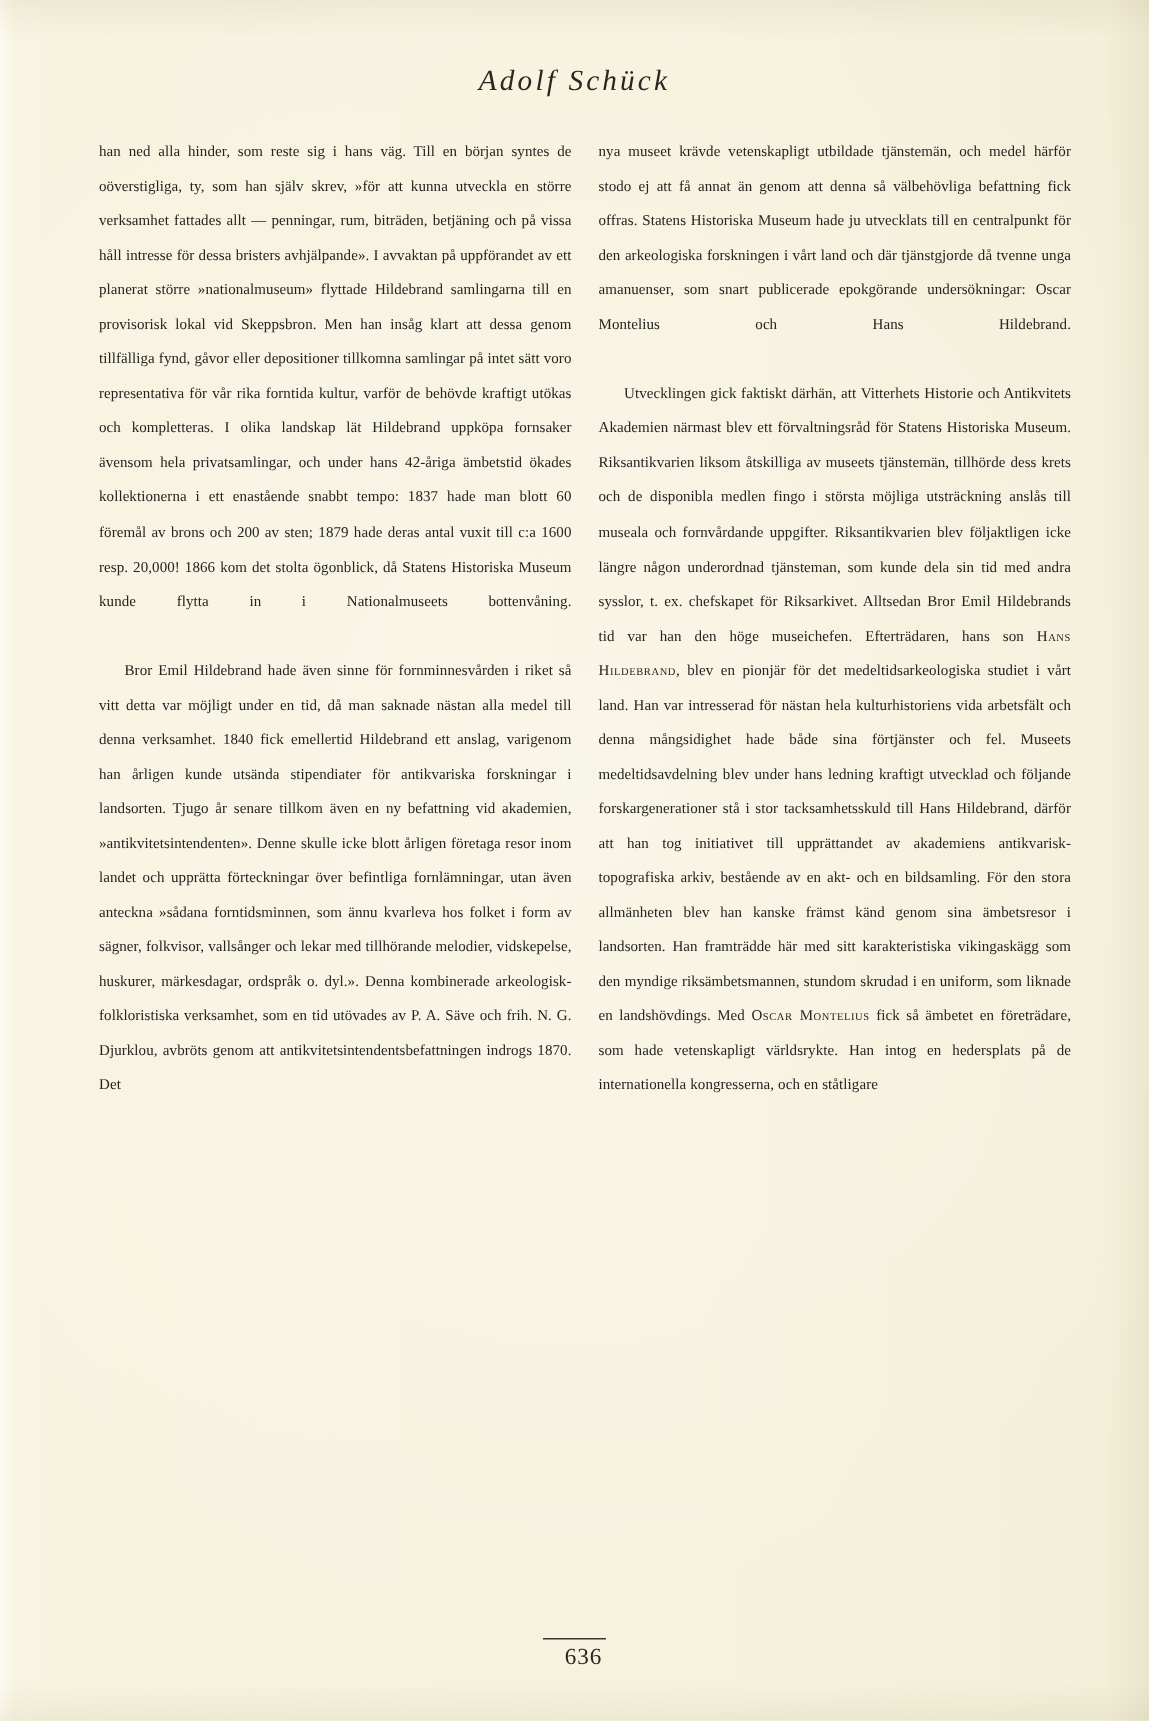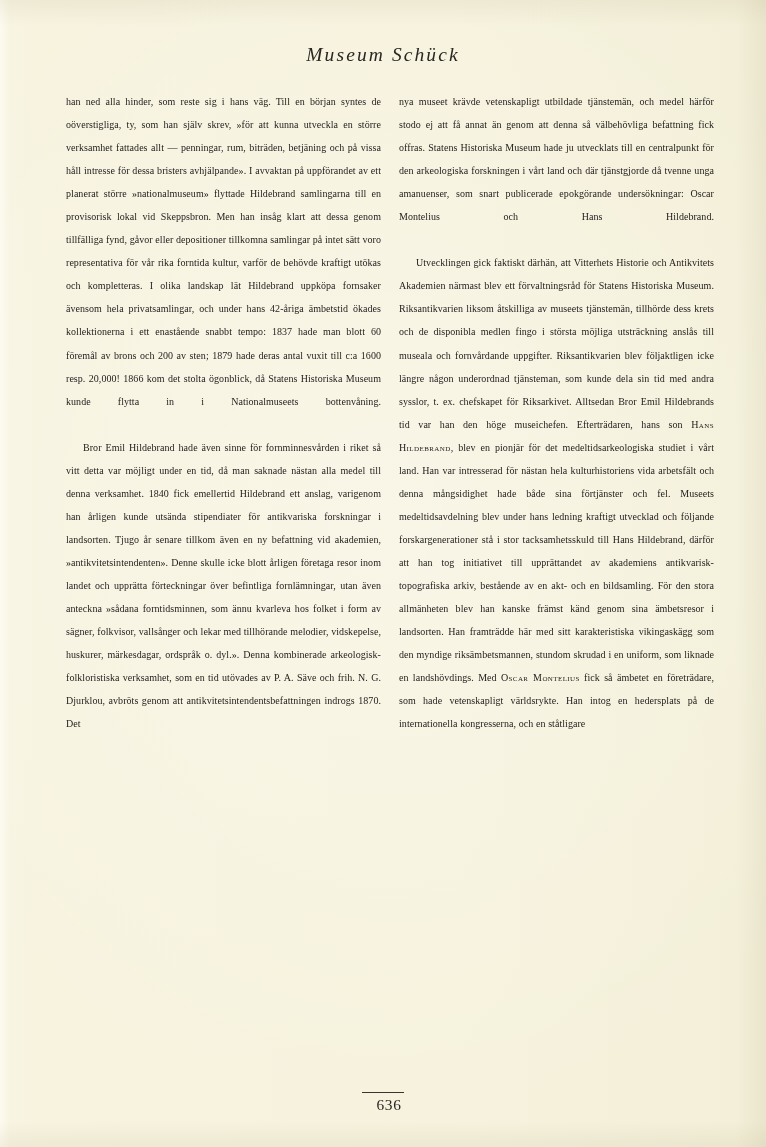--- a/index.html
+++ b/index.html
@@ -122,21 +122,21 @@
 
   .clear { clear: both; }
 </style>
 </head>
 <body>
 
 <div class="page"></div>
 
 <div class="content">
 
-  <div class="running-head">Museum Schück</div>
+  <div class="running-head">Adolf Schück</div>
 
   <div class="columns">
 
     <div class="col left">
       <p class="">han ned alla hinder, som reste sig i hans väg. Till en början syntes de oöverstigliga, ty, som han själv skrev, »för att kunna utveckla en större verksamhet fattades allt — penningar, rum, biträden, betjäning och på vissa håll intresse för dessa bristers avhjälpande». I avvaktan på uppförandet av ett planerat större »nationalmuseum» flyttade Hildebrand samlingarna till en provisorisk lokal vid Skeppsbron. Men han insåg klart att dessa genom tillfälliga fynd, gåvor eller depositioner tillkomna samlingar på intet sätt voro representativa för vår rika forntida kultur, varför de behövde kraftigt utökas och kompletteras. I olika landskap lät Hildebrand uppköpa fornsaker ävensom hela privatsamlingar, och under hans 42-åriga ämbetstid ökades kollektionerna i ett enastående snabbt tempo: 1837 hade man blott 60 föremål av brons och 200 av sten; 1879 hade deras antal vuxit till c:a 1600 resp. 20,000! 1866 kom det stolta ögonblick, då Statens Historiska Museum kunde flytta in i Nationalmuseets bottenvåning.</p>
       <p class="indent last-ragged">Bror Emil Hildebrand hade även sinne för fornminnesvården i riket så vitt detta var möjligt under en tid, då man saknade nästan alla medel till denna verksamhet. 1840 fick emellertid Hildebrand ett anslag, varigenom han årligen kunde utsända stipendiater för antikvariska forskningar i landsorten. Tjugo år senare tillkom även en ny befattning vid akademien, »antikvitetsintendenten». Denne skulle icke blott årligen företaga resor inom landet och upprätta förteckningar över befintliga fornlämningar, utan även anteckna »sådana forntidsminnen, som ännu kvarleva hos folket i form av sägner, folkvisor, vallsånger och lekar med tillhörande melodier, vidskepelse, huskurer, märkesdagar, ordspråk o. dyl.». Denna kombinerade arkeologisk-folkloristiska verksamhet, som en tid utövades av P. A. Säve och frih. N. G. Djurklou, avbröts genom att antikvitetsintendentsbefattningen indrogs 1870. Det</p>
     </div>
 
     <div class="col right">
       <p class="">nya museet krävde vetenskapligt utbildade tjänstemän, och medel härför stodo ej att få annat än genom att denna så välbehövliga befattning fick offras. Statens Historiska Museum hade ju utvecklats till en centralpunkt för den arkeologiska forskningen i vårt land och där tjänstgjorde då tvenne unga amanuenser, som snart publicerade epokgörande undersökningar: Oscar Montelius och Hans Hildebrand.</p>

